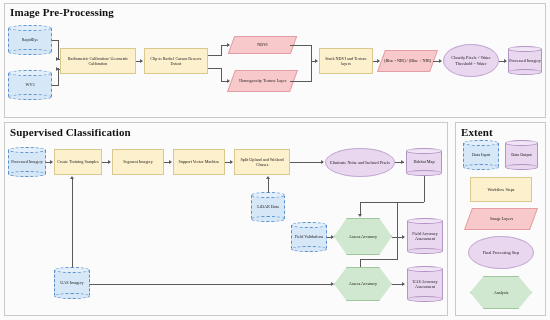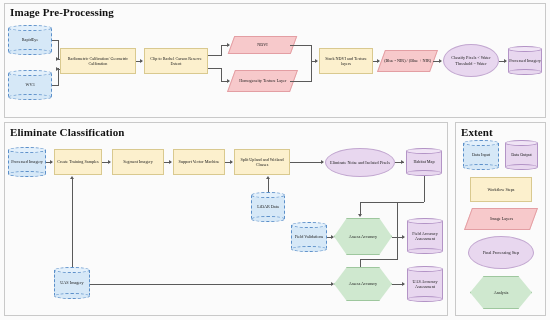--- a/index.html
+++ b/index.html
@@ -140,21 +140,21 @@
   <div class="arw arw-r" style="left:504px;top:58.5px;"></div>
 
   <div class="cyl cyl-out" style="left:508px;top:46px;width:34px;height:29px;">
     <div class="body"></div>
     <div class="bot"></div>
     <div class="top"></div>
     <div class="lbl">Processed Imagery</div>
   </div>
 
   <div class="panel" style="left:4px;top:122px;width:444px;height:194px;"></div>
-  <div class="panel-title" style="left:10px;top:126px;">Eliminate Classification</div>
+  <div class="panel-title" style="left:10px;top:126px;">Supervised Classification</div>
 
   <div class="cyl cyl-in" style="left:8px;top:147px;width:38px;height:30px;">
     <div class="body"></div>
     <div class="bot"></div>
     <div class="top"></div>
     <div class="lbl">Processed Imagery</div>
   </div>
 
   <div class="ln lnh" style="left:46px;top:161.5px;width:6px;"></div>
   <div class="arw arw-r" style="left:50px;top:159.5px;"></div>

